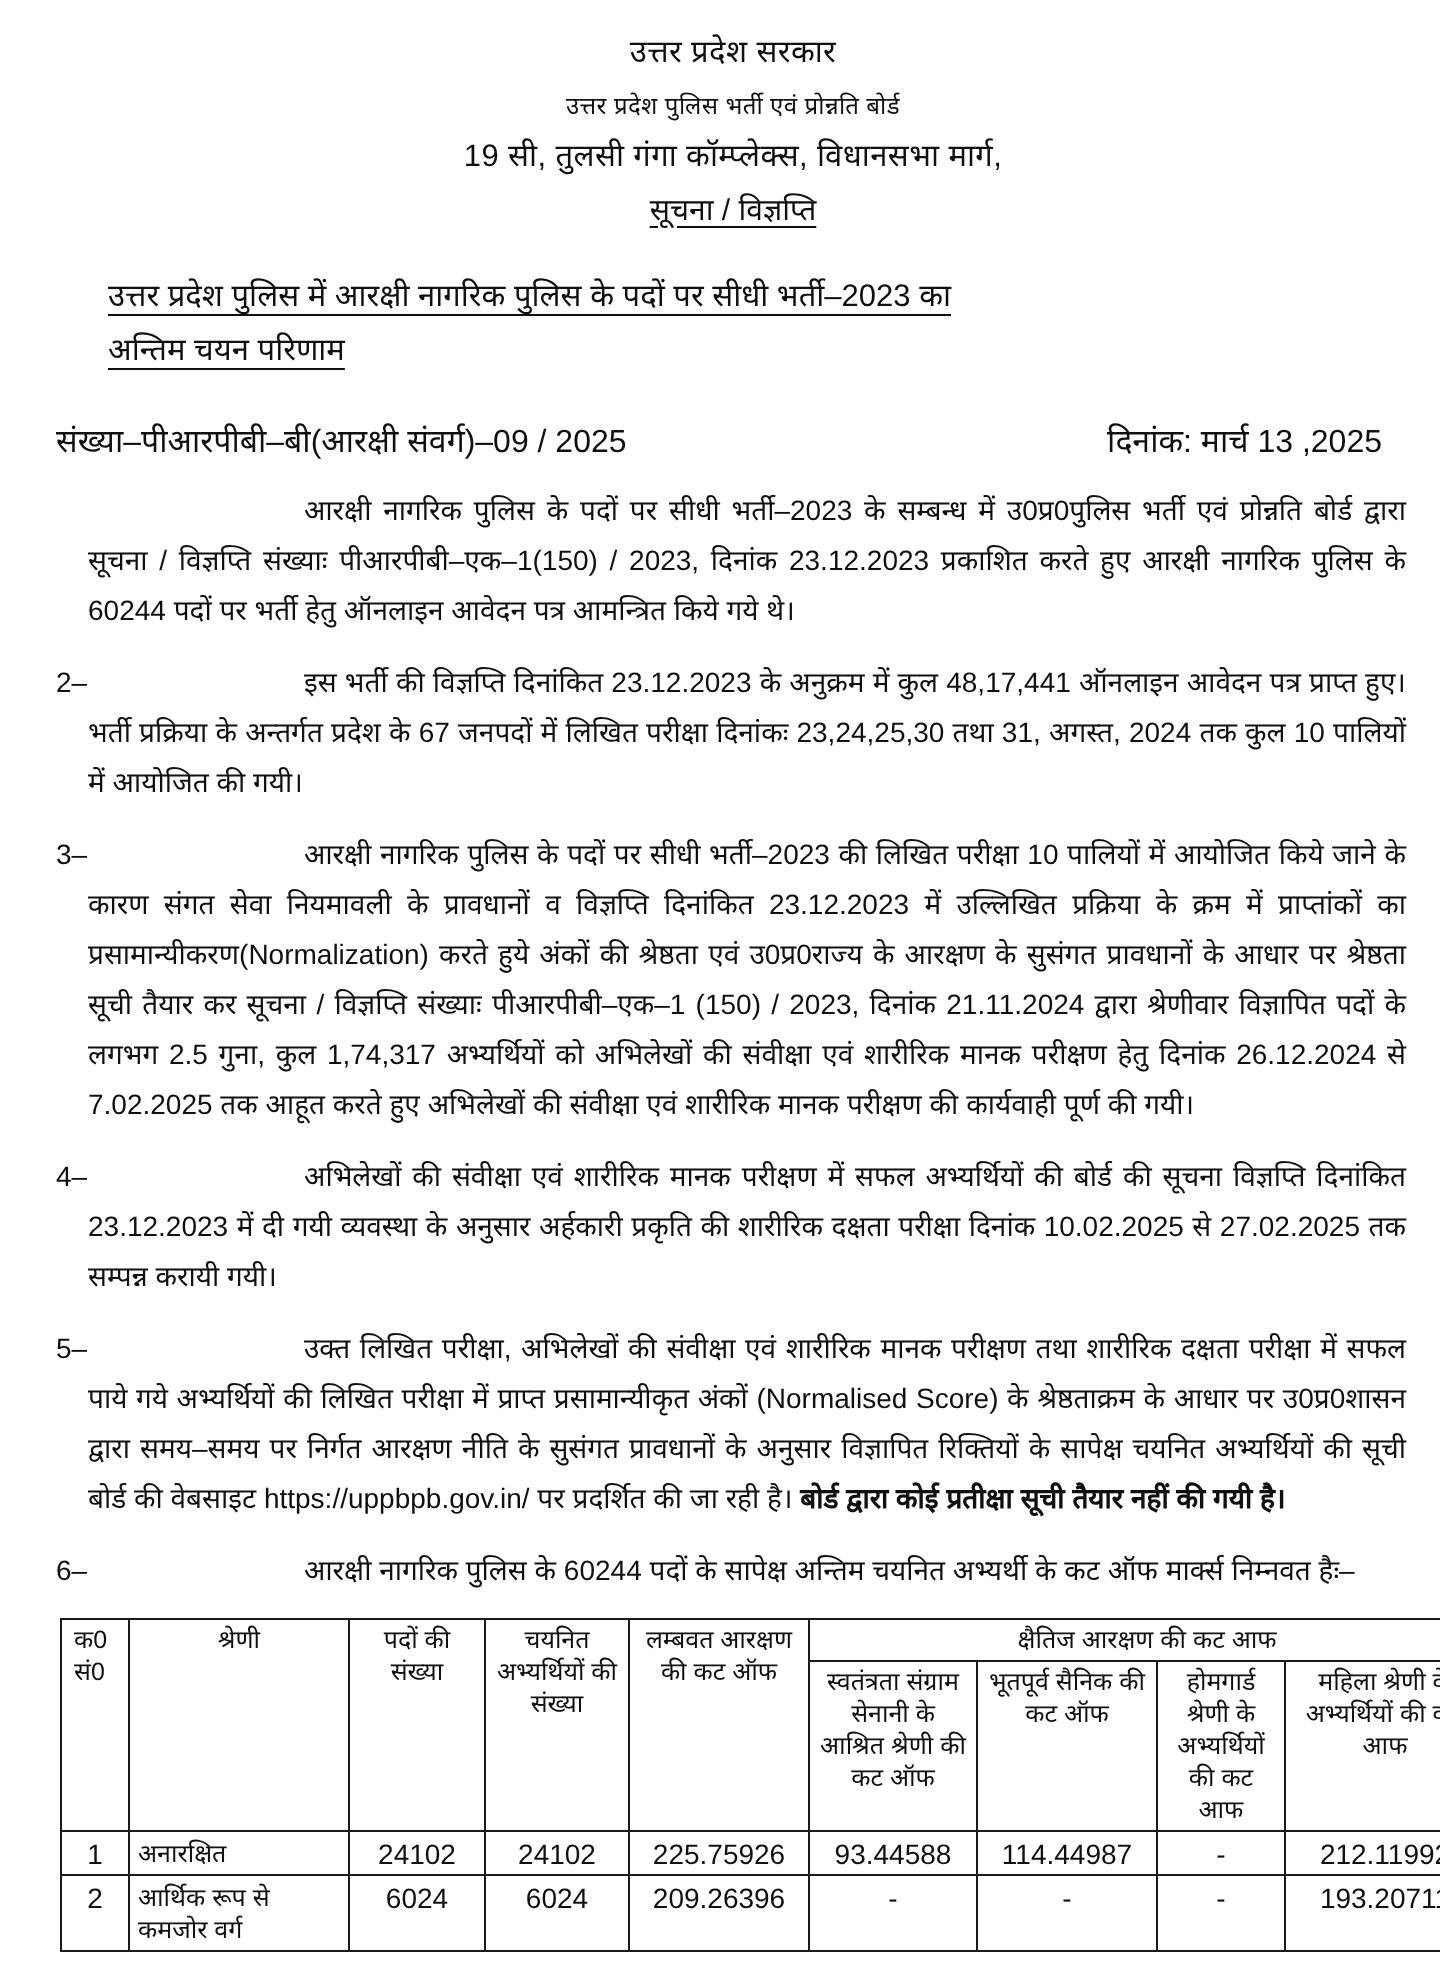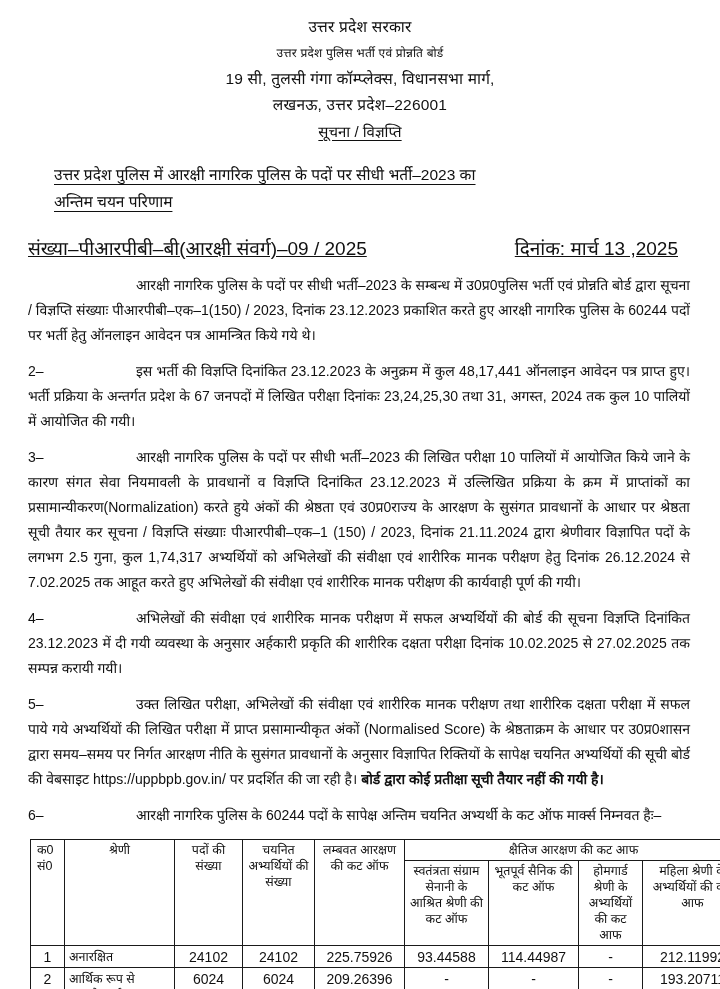--- a/index.html
+++ b/index.html
@@ -13,21 +13,21 @@
     height: 989px;
     font-family: "Liberation Sans", "DejaVu Sans", sans-serif;
     color: #101010;
     position: relative;
     overflow: hidden;
   }
   .page {
     width: 720px;
     height: 782px;
     box-sizing: border-box;
-    padding: 10px 26px 0 26px;
+    padding: 10px 13px 0 26px;
     position: relative;
   }
 
   
   .letterhead {
     text-align: center;
     margin-top: 4px;
   }
   .letterhead .lh-line {
     font-size: 15.5px;
@@ -66,23 +66,22 @@
     text-decoration: underline;
     text-underline-offset: 4px;
   }
 
   
   .refrow {
     display: flex;
     justify-content: space-between;
     align-items: baseline;
     margin-top: 20px;
-    font-size: 19px;
+    font-size: 16px;
     padding: 0 6px 0 2px;
-    text-decoration: underline;
   }
   .refrow .ref-no { white-space: nowrap; }
   .refrow .ref-date { white-space: nowrap; padding-right: 10px; }
 
   
   .body-block {
     margin-top: 12px;
     padding: 0 4px 0 2px;
   }
   .para {
@@ -105,20 +104,21 @@
   .para.numbered > .ptext {
     display: block;
     text-indent: 108px;
   }
   .para.firstpara > .ptext {
     display: block;
     text-indent: 108px;
   }
   .para .ptext {
     text-align: justify;
+    margin-left: 16px;
   }
   .bold {
     font-weight: bold;
   }
 
   
   .table-wrap {
     margin-top: 10px;
     padding: 0 2px 0 4px;
   }
@@ -180,21 +180,20 @@
 </style>
 </head>
 <body>
 
 <div class="page">
 
   <div class="letterhead">
     <div class="lh-line l1">उत्तर प्रदेश सरकार</div>
     <div class="lh-line l2">उत्तर प्रदेश पुलिस भर्ती एवं प्रोन्नति बोर्ड</div>
     <div class="lh-line l3">19 सी, तुलसी गंगा कॉम्प्लेक्स, विधानसभा मार्ग,</div>
-    <div class="lh-line l4">लखनऊ, उत्तर प्रदेश–226001</div>
   </div>
 
   <div class="subject">
     <span class="u">सूचना / विज्ञप्ति</span>
   </div>
 
   <div class="doc-title">
     <span class="t-line underline">उत्तर प्रदेश पुलिस में आरक्षी नागरिक पुलिस के पदों पर सीधी भर्ती–2023 का</span>
     <span class="t-line underline">अन्तिम चयन परिणाम</span>
   </div>

